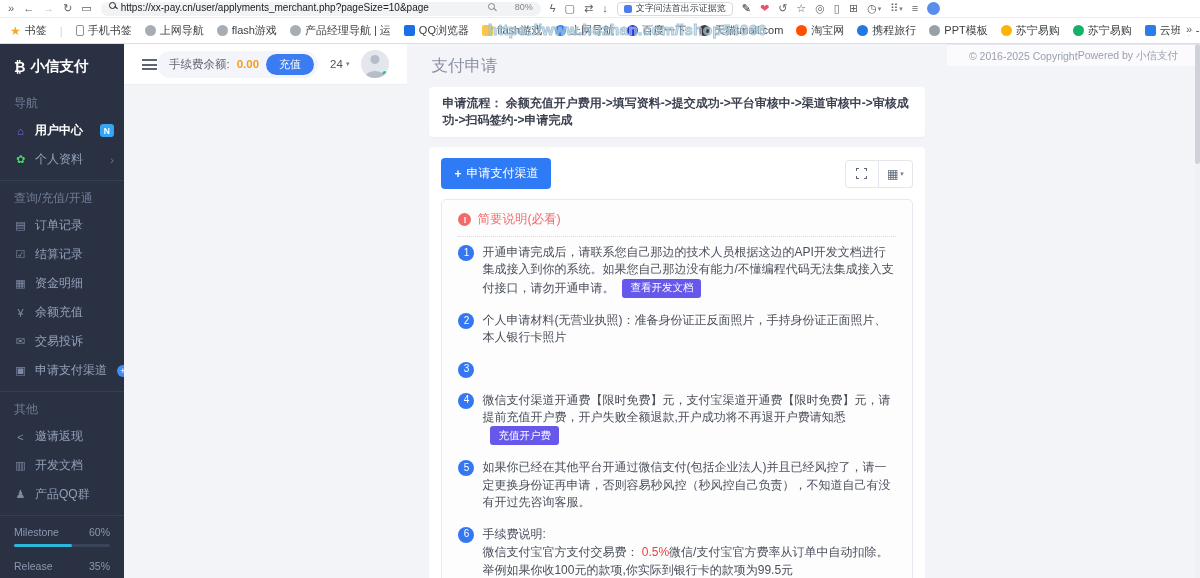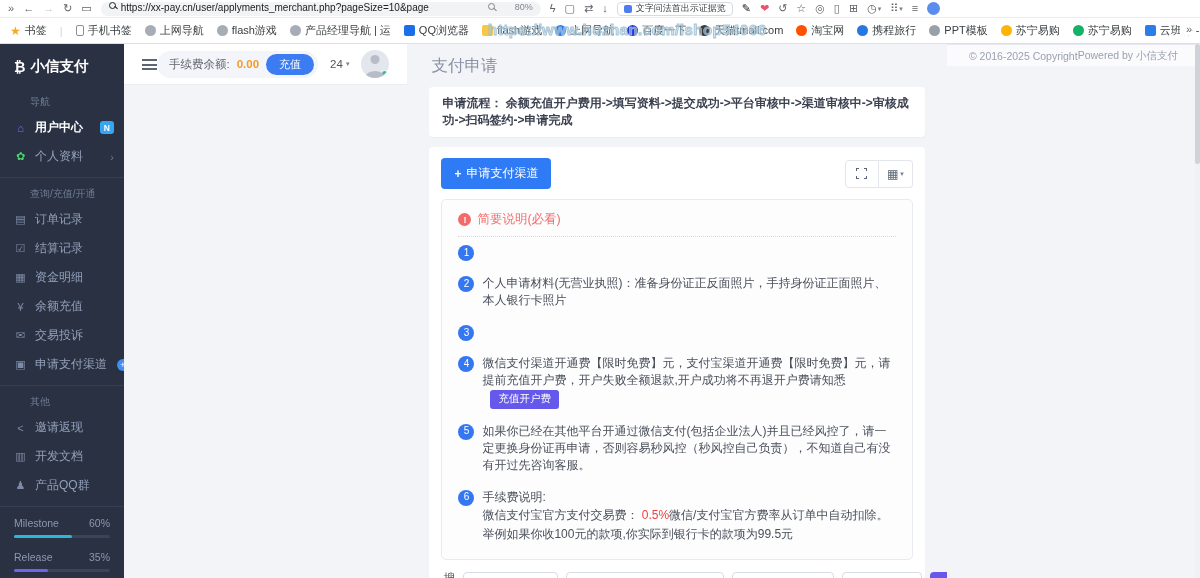--- a/index.html
+++ b/index.html
@@ -45,21 +45,21 @@
   .bm-more{position:absolute;right:8px;top:5px;color:#5f6368;background:#fff;padding-left:6px;}
   .watermark{position:absolute;left:488px;top:3px;font-size:15px;font-weight:bold;letter-spacing:.5px;color:rgba(190,215,230,.55);-webkit-text-stroke:1px rgba(150,185,205,.8);pointer-events:none;white-space:nowrap;}
 
   
   .app{display:flex;height:534px;background:#f3f4f8;}
 
   
   .sidebar{width:124px;flex:none;background:#2a3142;display:flex;flex-direction:column;overflow:hidden;}
   .logo{padding:13px 14px 10px;color:#fff;font-weight:bold;font-size:14.5px;display:flex;align-items:center;gap:5px;white-space:nowrap;}
   .logo .coin{font-size:14px;}
-  .grp-title{padding:9px 30px 4px;font-size:10px;color:#6e7d96;white-space:nowrap;}
+  .grp-title{padding:9px 14px 4px;font-size:12px;color:#6e7d96;white-space:nowrap;}
   .grp{border-bottom:1px solid #353e52;padding-bottom:6px;}
   .grp:last-of-type{border-bottom:none;}
   .s-item{display:flex;align-items:center;gap:8px;padding:6px 10px 6px 14px;font-size:12px;color:#93a0ba;cursor:pointer;white-space:nowrap;}
   .s-item .ic{width:13px;font-size:11px;text-align:center;flex:none;color:#7d8aa5;}
   .s-item.active{color:#fff;font-weight:bold;}
   .s-item.active .ic{color:#7e6bf2;}
   .ic.green{color:#49d66e !important;}
   .badge-n{margin-left:auto;background:#35a6f4;color:#fff;font-size:8.5px;font-weight:bold;padding:1.5px 4px;border-radius:3px;}
   .badge-plus{margin-left:2px;width:12px;height:12px;border-radius:50%;background:#3e8ef7;color:#fff;font-size:9px;display:flex;align-items:center;justify-content:center;flex:none;}
   .chev{margin-left:auto;color:#6e7a93;font-size:11px;}
@@ -365,20 +365,21 @@
             </div>
           </div>
 
           <div class="notice">
             <div class="n-head">
               <span class="n-alert-icon">!</span>
               <span>简要说明(必看)</span>
             </div>
             <div class="n-item">
               <span class="n-circle">1</span>
+              <span class="n-text"><span>开通申请完成后，请联系您自己那边的技术人员根据这边的API开发文档进行集成接入到你的系统。如果您自己那边没有能力/不懂编程代码无法集成接入支付接口，请勿开通申请。</span><button class="btn-purple">查看开发文档</button></span>
             </div>
             <div class="n-item">
               <span class="n-circle">2</span>
               <span class="n-text">个人申请材料(无营业执照)：准备身份证正反面照片，手持身份证正面照片、本人银行卡照片</span>
             </div>
             <div class="n-item">
               <span class="n-circle">3</span>
             </div>
             <div class="n-item">
               <span class="n-circle">4</span>

